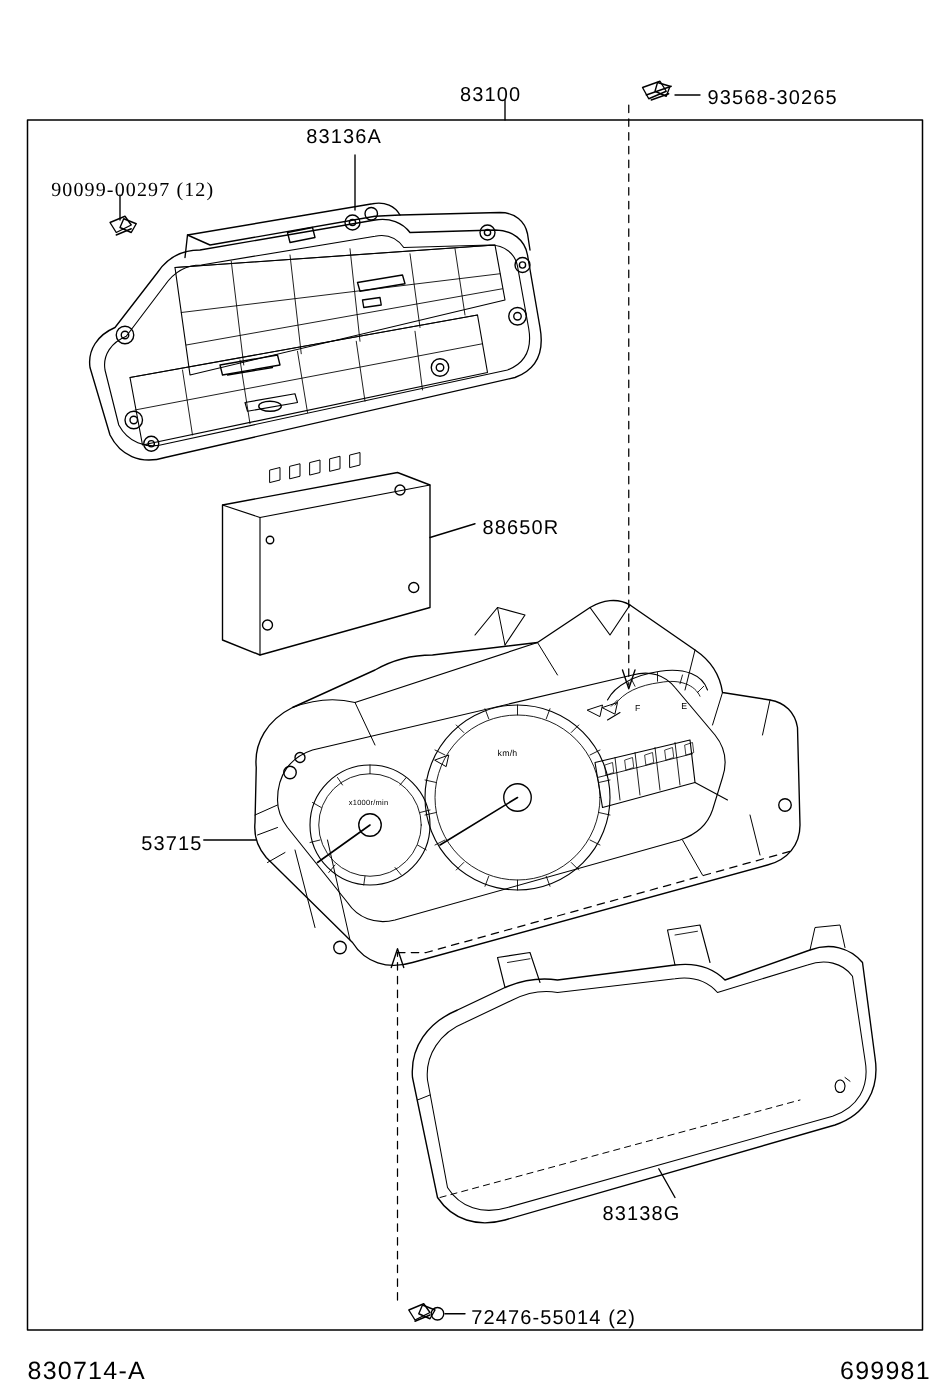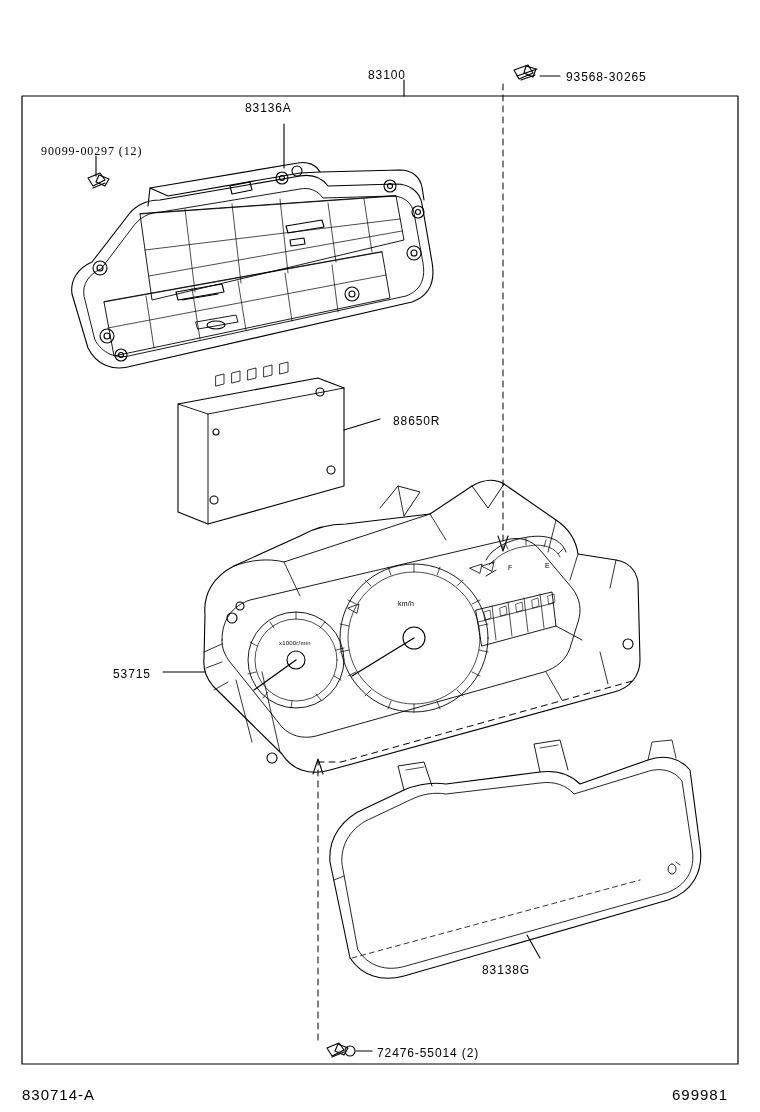--- a/index.html
+++ b/index.html
@@ -26,29 +26,29 @@
   svg.art {
     position: absolute;
     left: 0; top: 0;
     width: 760px;
     height: 1112px;
   }
 
   .lbl {
     position: absolute;
     font-family: "Liberation Sans", sans-serif;
-    font-size: 12px;
+    font-size: 16px;
     letter-spacing: 0.9px;
     white-space: nowrap;
     color: #000;
     text-align: center;
   }
   .footer-lbl {
     position: absolute;
-    font-size: 15px;
+    font-size: 20px;
     letter-spacing: 1px;
     white-space: nowrap;
   }
   .gauge-txt {
     position: absolute;
     font-size: 7px;
     letter-spacing: 0.2px;
     white-space: nowrap;
     color: #000;
   }
@@ -332,21 +332,21 @@
         <path d="M334,880 L344,876" stroke-width="0.8"></path>
       </g>
 
     </g>
   </svg>
 
   <div class="lbl" style="left:368px; top:68px;">83100</div>
   <div class="lbl" style="left:566px; top:70px;">93568-30265</div>
   <div class="lbl" style="left:245px; top:101px;">83136A</div>
   <div class="lbl" style="left:41px;  top:144px;font-family:Liberation Serif, serif;">90099-00297 (12)</div>
-  <div class="lbl" style="left:386px; top:414px;margin-left:7px;">88650R</div>
+  <div class="lbl" style="left:386px; top:414px;">88650R</div>
   <div class="lbl" style="left:113px; top:667px;">53715</div>
   <div class="lbl" style="left:482px; top:963px;">83138G</div>
   <div class="lbl" style="left:377px; top:1046px;">72476-55014 (2)</div>
 
   <div class="gauge-txt" style="left:398px; top:600px;">km/h</div>
   <div class="gauge-txt tiny" style="left:279px; top:640px;">x1000r/min</div>
   <div class="gauge-txt" style="left:508px; top:564px;">F</div>
   <div class="gauge-txt" style="left:545px; top:562px;">E</div>
 
   <div class="footer-lbl" style="left:22px;  top:1086px;">830714-A</div>

